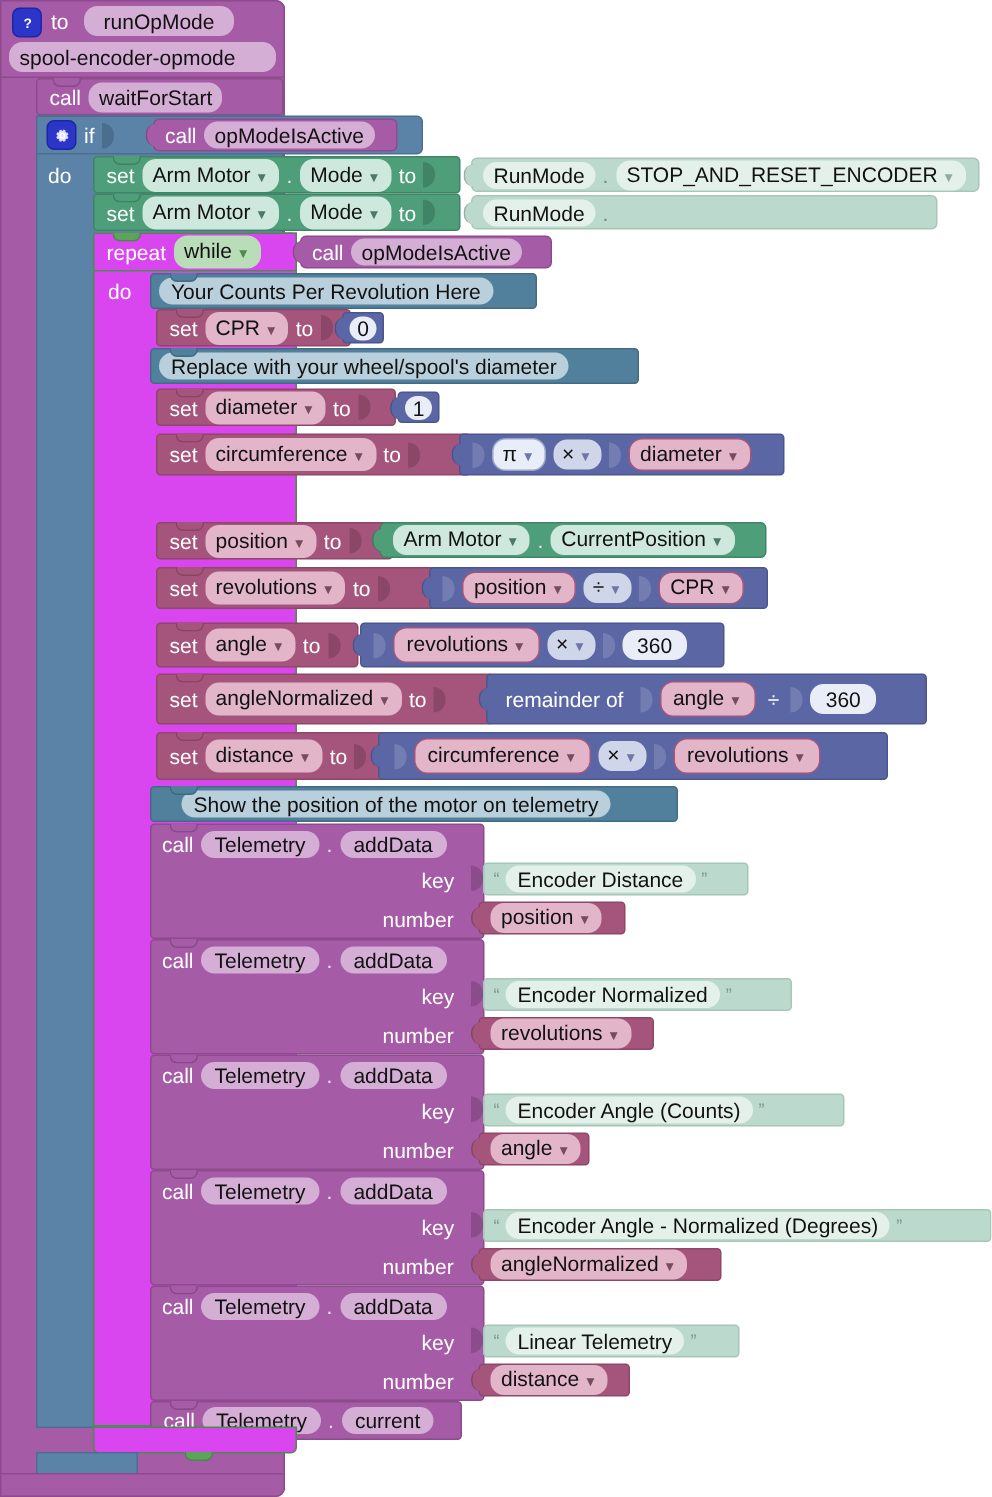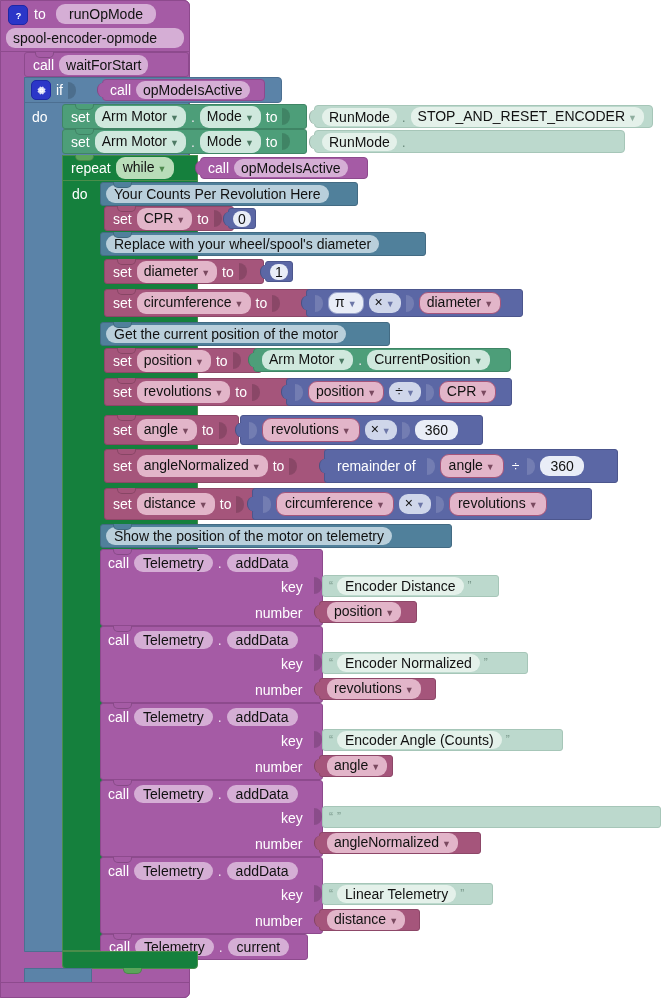--- a/index.html
+++ b/index.html
@@ -19,21 +19,21 @@
   }
   .row{display:flex;align-items:center;gap:5px;height:100%;}
 
   
   
   .c-purple{background:#a55ba5;border:1px solid #8d4a8d;}
   .f-purple{background:#d5aed5;}
   
   .c-blue{background:#5b83a8;border:1px solid #4c6f91;}
   
-  .c-green{background:#15803d;border:1px solid #4a8d4a;}
+  .c-green{background:#d946ef;border:1px solid #4a8d4a;}
   
   .c-mgreen{background:#4d9e79;border:1px solid #3f8565;}
   .f-mgreen{background:#cfe8dd;}
   
   .c-magenta{background:#a5557b;border:1px solid #8d4768;}
   .f-magenta{background:#e2b5c9;}
   
   .c-indigo{background:#5b67a5;border:1px solid #4c568d;}
   .f-indigo{background:#e9edf7;}
   .f-indigo2{background:#cfd6ea;}
@@ -242,26 +242,20 @@
     <div class="plug" style="background:#5b67a5;"></div>
     <div class="row" style="padding-left:8px;">
       <span class="socket" style="background:rgba(255,255,255,.15);"></span>
       <span class="field f-indigo" style="padding:1px 6px;border:1px solid #9aa4cc;"><span>π</span><span class="caret i">▼</span></span>
       <span class="field f-indigo2" style="padding:1px 6px;"><span>×</span><span class="caret i">▼</span></span>
       <span class="socket" style="background:rgba(255,255,255,.15);"></span>
       <span class="field f-magenta" style="padding:1px 7px;border:1px solid #a5557b;"><span>diameter</span><span class="caret">▼</span></span>
     </div>
   </div>
 
-  <div class="blk c-comment" style="left:100px;top:322px;width:290px;height:24px;border-radius:3px;">
-    <div class="notch" style="left:12px;top:-1px;background:#50809b;"></div>
-    <div class="row" style="padding-left:5px;">
-      <span class="field f-comment" style="padding:1px 8px;">Get the current position of the motor</span>
-    </div>
-  </div>
 
   <div class="blk c-magenta" style="left:104px;top:348px;width:158px;height:25px;border-radius:3px;">
     <div class="notch" style="left:12px;top:-1px;background:#a5557b;"></div>
     <div class="row" style="padding-left:8px;">
       <span class="lbl">set</span>
       <span class="field f-magenta"><span>position</span><span class="caret">▼</span></span>
       <span class="lbl">to</span>
       <span class="socket"></span>
     </div>
   </div>
@@ -350,21 +344,21 @@
       <span class="socket" style="background:rgba(255,255,255,.15);"></span>
       <span class="field f-magenta" style="padding:2px 8px;border:1px solid #a5557b;"><span>circumference</span><span class="caret">▼</span></span>
       <span class="field f-indigo2" style="padding:1px 6px;"><span>×</span><span class="caret i">▼</span></span>
       <span class="socket" style="background:rgba(255,255,255,.15);"></span>
       <span class="field f-magenta" style="padding:2px 8px;border:1px solid #a5557b;"><span>revolutions</span><span class="caret">▼</span></span>
     </div>
   </div>
 
   <div class="blk c-comment" style="left:100px;top:524px;width:352px;height:24px;border-radius:3px;">
     <div class="notch" style="left:12px;top:-1px;background:#50809b;"></div>
-    <div class="row" style="padding-left:5px;">
+    <div class="row" style="padding-left:20px;">
       <span class="field f-comment" style="padding:1px 8px;">Show the position of the motor on telemetry</span>
     </div>
   </div>
 
   <div class="blk c-purple" style="left:100px;top:549px;width:223px;height:77px;border-radius:3px;">
     <div class="notch" style="left:12px;top:-1px;background:#a55ba5;"></div>
   </div>
   <div class="blk" style="left:108px;top:552px;height:22px;">
     <div class="row">
       <span class="lbl">call</span>
@@ -455,20 +449,21 @@
       <span class="field f-purple" style="padding:1px 9px;">Telemetry</span>
       <span class="dot">.</span>
       <span class="field f-purple" style="padding:1px 9px;">addData</span>
     </div>
   </div>
   <div class="blk lbl" style="left:281px;top:811px;">key</div>
   <span class="blk socket" style="left:314px;top:808px;"></span>
   <div class="blk c-mint" style="left:322px;top:806px;width:339px;height:22px;border-radius:3px;">
     <div class="row" style="padding-left:6px;gap:4px;">
       <span class="quote" style="color:#6f8f81;">“</span>
+      <span class="field f-mint" style="padding:1px 8px;">Encoder Angle - Normalized (Degrees)</span>
       <span class="quote" style="color:#6f8f81;">”</span>
     </div>
   </div>
   <div class="blk lbl" style="left:255px;top:837px;">number</div>
   <div class="blk c-magenta" style="left:319px;top:832px;width:162px;height:22px;border-radius:3px;">
     <div class="plug" style="background:#a5557b;"></div>
     <div class="row" style="padding-left:7px;">
       <span class="field f-magenta" style="padding:1px 7px;"><span>angleNormalized</span><span class="caret">▼</span></span>
     </div>
   </div>

